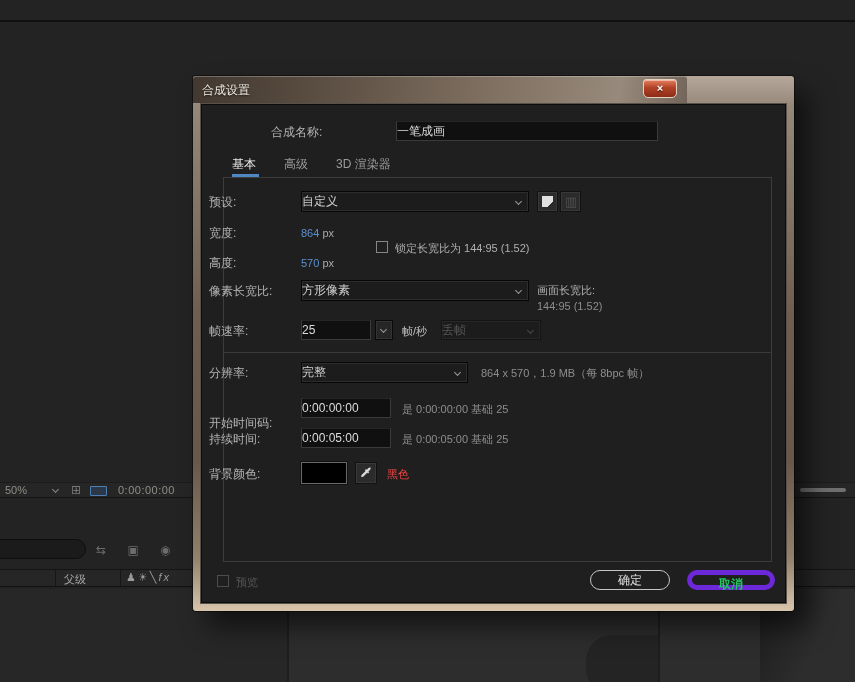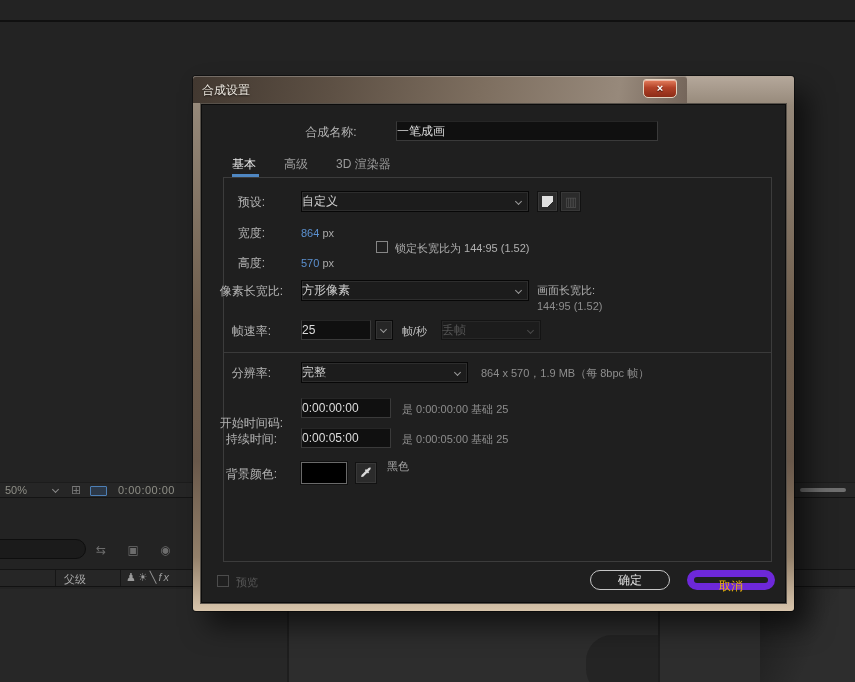--- a/index.html
+++ b/index.html
@@ -34,21 +34,21 @@
     background:linear-gradient(100deg,#423830 0%,#5d5044 28%,#7d6e5f 58%,#97897b 86%,#74655a 100%);
     box-shadow:inset 0 1px 0 rgba(255,255,255,.25);}
   .titlebar-text{position:absolute;left:9px;top:6px;font-size:12px;color:#f0ebe3;text-shadow:0 1px 2px rgba(0,0,0,.7);}
   .close-btn{position:absolute;right:10px;top:3px;width:34px;height:19px;border-radius:3px 3px 5px 5px;
     background:linear-gradient(#e6805f,#b24228 45%,#8c2c17);border:1px solid #e3d2bf;
     box-shadow:inset 0 1px 0 rgba(255,255,255,.45);color:#fff;font-size:11px;font-weight:bold;
     text-align:center;line-height:17px;text-shadow:0 1px 1px rgba(0,0,0,.6);cursor:default;}
   .dlg-body{position:absolute;left:7px;top:27px;width:587px;height:501px;background:#1f1f1f;
     border:1px solid #57514a;box-shadow:inset 0 0 0 1px #0c0c0c;}
 
-  .flabel{position:absolute;width:85px;text-align:center;color:#b3b3b3;font-size:12px;line-height:20px;white-space:nowrap;}
+  .flabel{position:absolute;width:85px;text-align:left;color:#b3b3b3;font-size:12px;line-height:20px;white-space:nowrap;}
   .ftext{position:absolute;font-size:11px;line-height:20px;white-space:nowrap;}
   .inp{position:absolute;background:#101010;border:1px solid #3a3a3a;border-top-color:#262626;color:#dcdcdc;font-size:12px;line-height:18px;padding-left:0;white-space:nowrap;overflow:hidden;}
   .sel{position:absolute;background:#1c1c1c;border:1px solid #070707;box-shadow:inset 0 0 0 1px #2d2d2d;color:#cfcfcf;font-size:12px;line-height:19px;white-space:nowrap;overflow:hidden;}
   .sel .chev,.inp-chev .chev{position:absolute;right:7px;top:7px;border-color:#9a9a9a;}
   .sel.disabled{color:#535353;box-shadow:inset 0 0 0 1px #272727;border-color:#141414;}
   .sel.disabled .chev{border-color:#4a4a4a;}
   .tab{position:absolute;font-size:12px;color:#9b9b9b;line-height:20px;cursor:default;}
   .tab.active{color:#e8e8e8;}
   .tab-underline{position:absolute;height:3px;background:#4f87c2;}
   .panel-box{position:absolute;left:22px;top:73px;width:549px;height:385px;border:1px solid #3c3c3c;}
@@ -59,21 +59,21 @@
   .unit{color:#a9a9a9;}
   .info{color:#8d8d8d;}
   .iconbtn{position:absolute;width:21px;height:21px;background:#2b2b2b;border:1px solid #121212;box-shadow:inset 0 0 0 1px #383838;}
   .fold-page{position:absolute;left:4px;top:4px;width:11px;height:11px;background:linear-gradient(315deg,#2b2b2b 27%,#e0e0e0 27%);}
   .trash-glyph{position:absolute;left:4px;top:2px;font-size:13px;color:#4f4f4f;line-height:15px;}
   .chev-btn{position:absolute;width:18px;height:20px;background:#262626;border:1px solid #0a0a0a;box-shadow:inset 0 0 0 1px #333;}
   .chev-btn .chev{position:absolute;left:5px;top:6px;border-color:#9a9a9a;}
   .swatch{position:absolute;width:46px;height:22px;background:#000;border:1px solid #6a6a6a;box-shadow:0 0 0 1px #101010;}
   .pill{position:absolute;height:20px;border-radius:10px;background:transparent;text-align:center;font-size:12px;line-height:18px;cursor:default;}
   .pill.ok{border:1px solid #c6c6c6;color:#e0e0e0;}
-  .pill.cancel{border:7px solid #6d28d9;color:#eab308;}
+  .pill.cancel{border:5px solid #6d28d9;color:#22c55e;font-weight:bold;}
 </style>
 </head>
 <body>
 
 <div id="screen">
 
   <div class="menubar"></div>
 
   <div class="viewer-toolbar">
     <span class="vt-item" style="left:5px;"><span>50%</span></span>
@@ -170,21 +170,21 @@
       <div class="inp" style="left:100px;top:324px;width:90px;height:20px;">0:00:05:00</div>
       <div class="ftext info" style="left:201px;top:325px;text-align:center;">是 0:00:05:00  基础 25</div>
 
       <div class="flabel" style="left:8px;top:360px;">背景颜色:</div>
       <div class="swatch" style="left:100px;top:358px;"></div>
       <div class="iconbtn" style="left:154px;top:358px;width:22px;height:22px;">
         <svg width="14" height="14" viewBox="0 0 16 16" style="position:absolute;left:3px;top:3px;">
           <path d="M13.6 2.4a2 2 0 0 0-2.8 0L8.9 4.3l-.9-.9-1.4 1.4.9.9-4.6 4.6-.5 2.4 2.4-.5 4.6-4.6.9.9 1.4-1.4-.9-.9 1.9-1.9a2 2 0 0 0 0-2.9z" fill="#d9d9d9"></path>
         </svg>
       </div>
-      <div class="ftext" style="left:186px;top:352px;color:#a3a3a3;">黑色</div>
+      <div class="ftext" style="left:186px;top:360px;color:#ef4444;">黑色</div>
 
       <div class="cb disabled" style="left:16px;top:471px;"></div>
       <div class="ftext" style="left:35px;top:468px;color:#565656;">预览</div>
       <div class="pill ok" style="left:389px;top:466px;width:80px;">确定</div>
       <div class="pill cancel" style="left:486px;top:466px;width:88px;">取消</div>
 
     </div>
   </div>
 </div>
 

